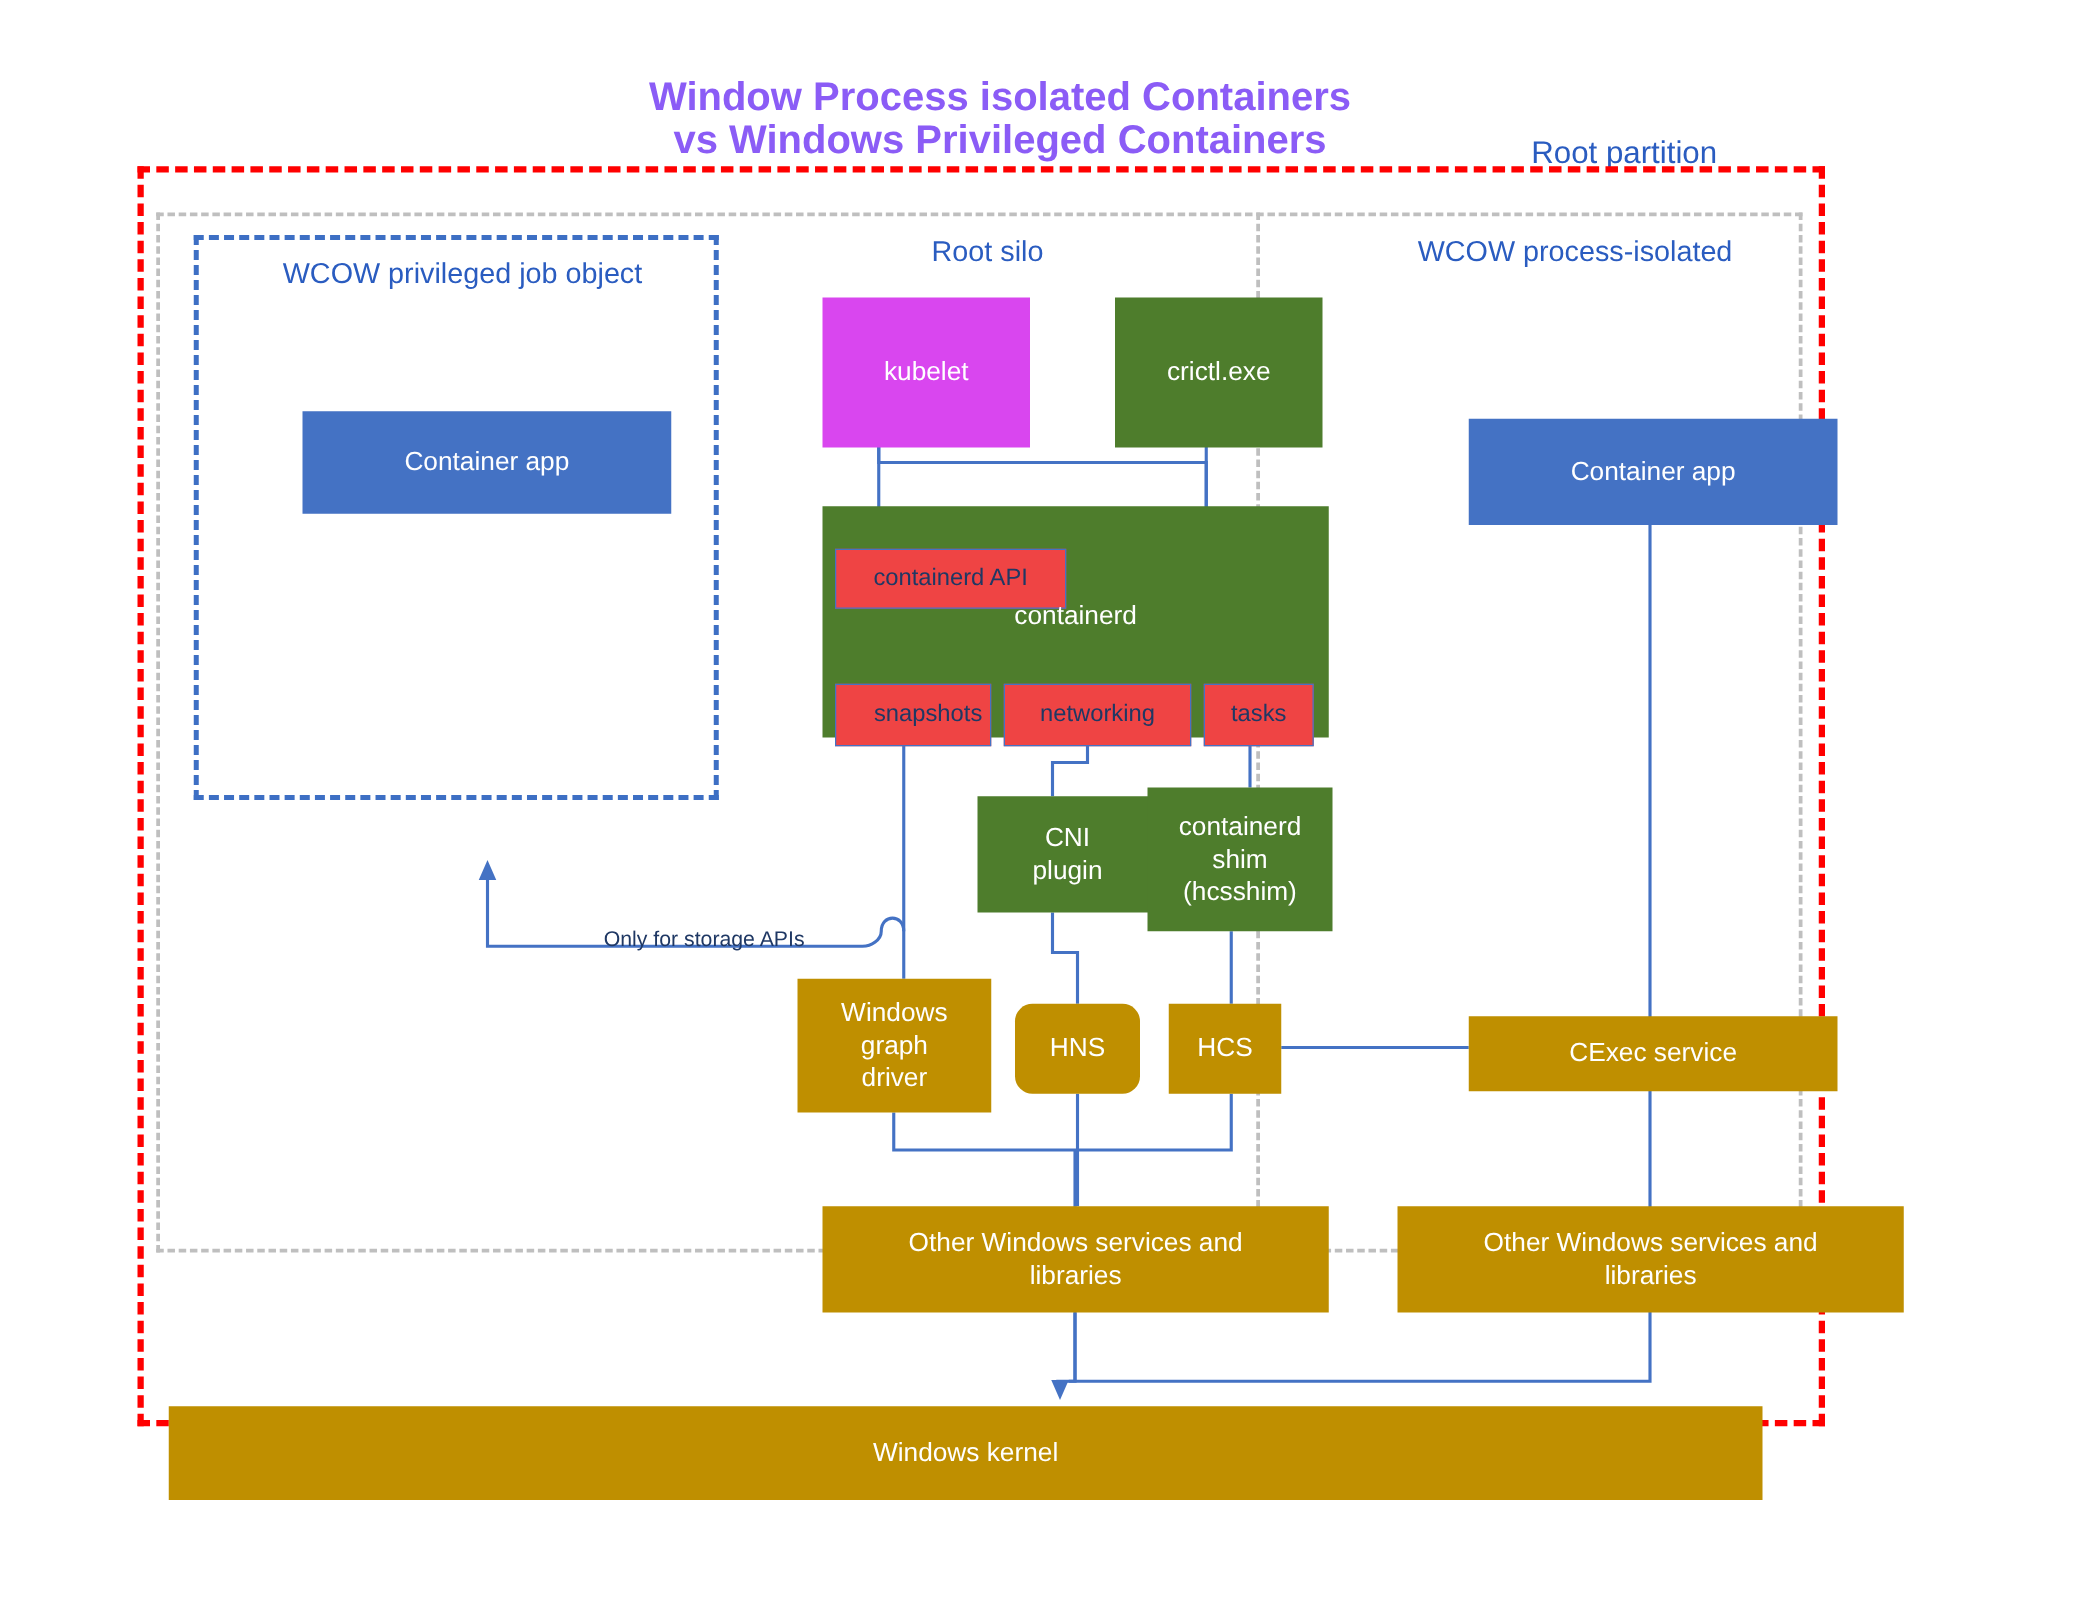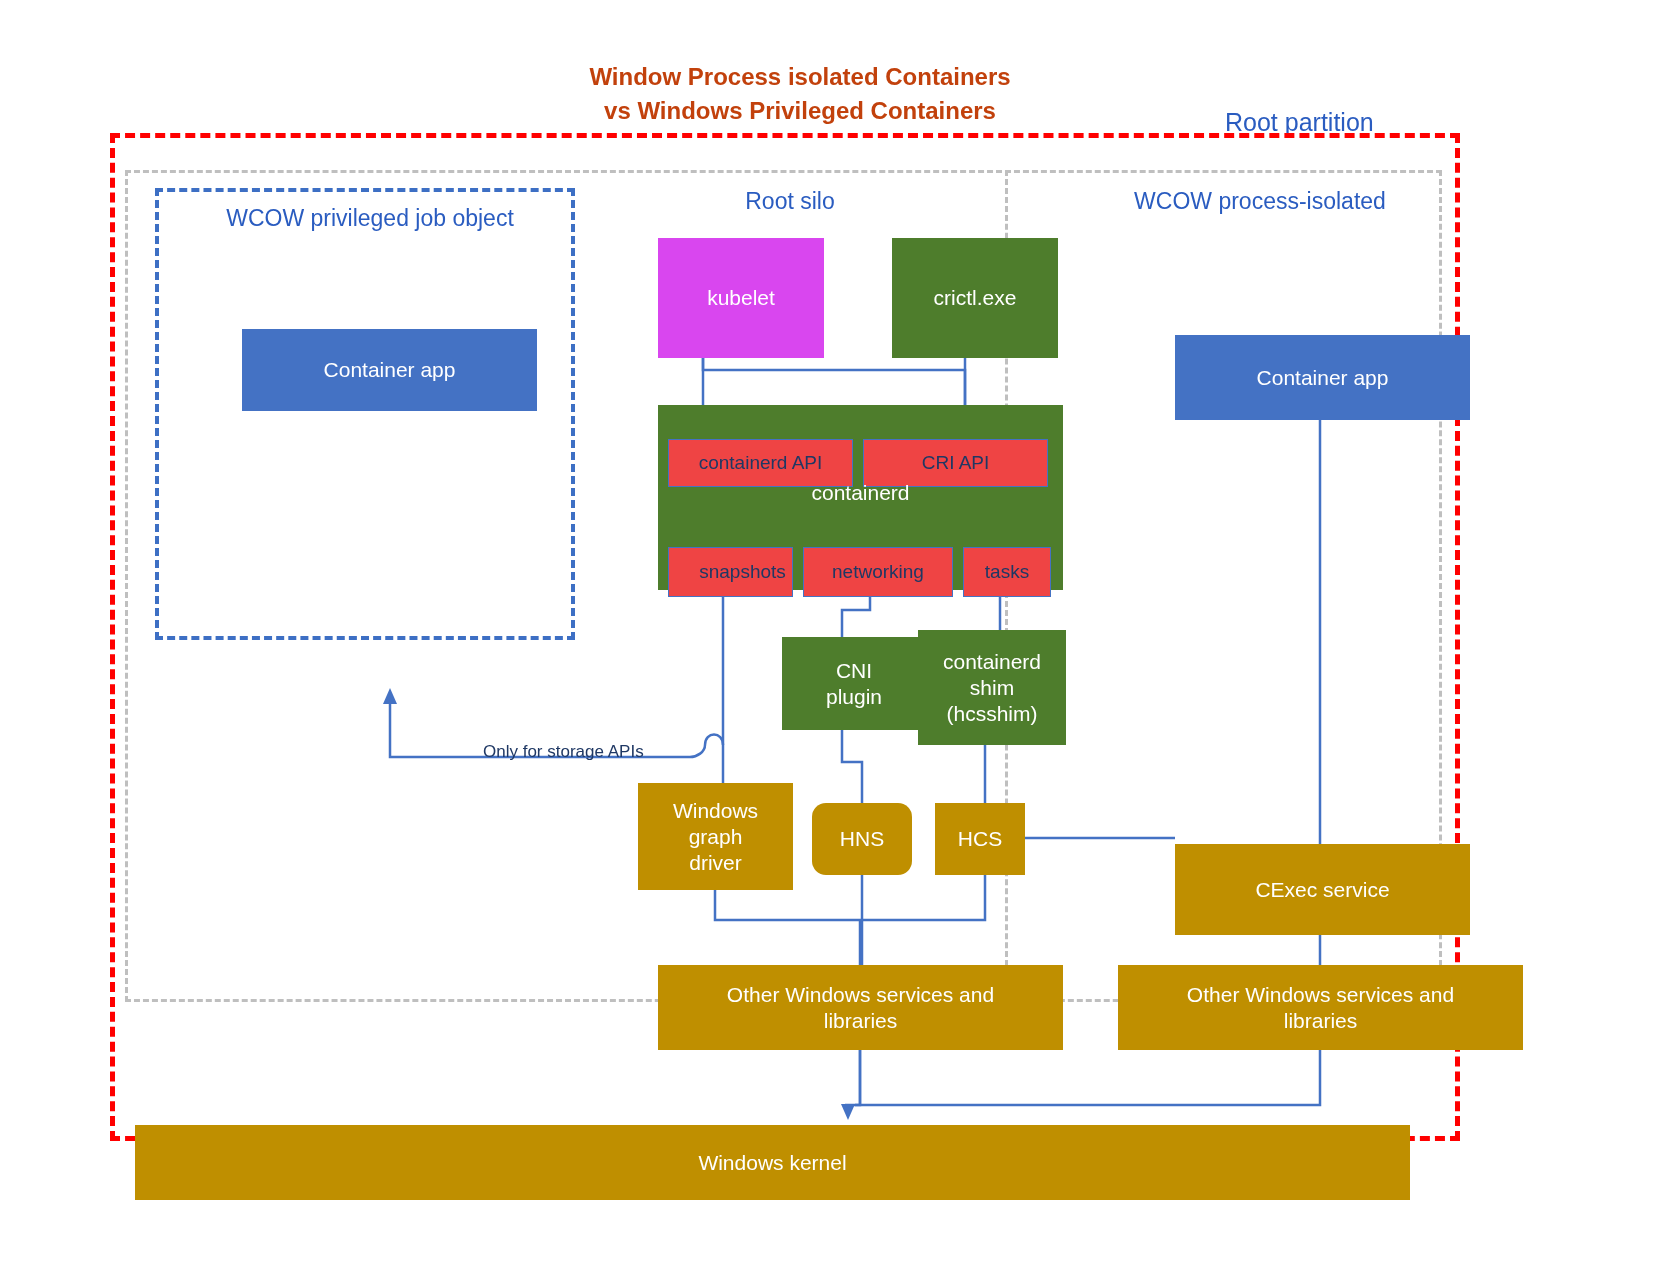--- a/index.html
+++ b/index.html
@@ -18,22 +18,22 @@
     background: #ffffff;
   }
   .abs { position: absolute; box-sizing: border-box; }
 
   
   .title {
     left: 0;
     top: 60px;
     width: 1600px;
     text-align: center;
-    color: #c2410c;
-    font-size: 24px;
+    color: #8b5cf6;
+    font-size: 32px;
     font-weight: bold;
     line-height: 34px;
   }
 
   
   .root-partition {
     left: 110px;
     top: 133px;
     width: 1350px;
     height: 1008px;
@@ -203,21 +203,20 @@
   <div class="abs note" style="left:483px; top:742px;">Only for storage APIs</div>
 
   <div class="abs box blue" style="left:242px; top:329px; width:295px; height:82px;">Container app</div>
 
   <div class="abs box purple" style="left:658px; top:238px; width:166px; height:120px;">kubelet</div>
 
   <div class="abs box green" style="left:892px; top:238px; width:166px; height:120px;">crictl.exe</div>
 
   <div class="abs box green" style="left:658px; top:405px; width:405px; height:185px; display:block;">
     <div class="abs subbox" style="left:10px; top:10px; width:185px; height:48px;">containerd API</div>
-    <div class="abs subbox" style="left:205px; top:10px; width:185px; height:48px;">CRI API</div>
     <div class="abs containerd-title" style="left:0px; top:75px;">containerd</div>
     <div class="abs subbox" style="left:10px; top:118px; width:125px; height:50px;padding-left:24px;">snapshots</div>
     <div class="abs subbox" style="left:145px; top:118px; width:150px; height:50px;">networking</div>
     <div class="abs subbox" style="left:305px; top:118px; width:88px; height:50px;">tasks</div>
   </div>
 
   <div class="abs box green" style="left:782px; top:637px; width:144px; height:93px; flex-direction:column;">
     <div>CNI</div>
     <div>plugin</div>
   </div>
@@ -231,21 +230,21 @@
   <div class="abs box gold" style="left:638px; top:783px; width:155px; height:107px; flex-direction:column;">
     <div>Windows</div>
     <div>graph</div>
     <div>driver</div>
   </div>
 
   <div class="abs box gold" style="left:812px; top:803px; width:100px; height:72px;border-radius:14px;">HNS</div>
 
   <div class="abs box gold" style="left:935px; top:803px; width:90px; height:72px;">HCS</div>
 
-  <div class="abs box gold" style="left:1175px; top:844px; width:295px; height:91px;">CExec service</div>
+  <div class="abs box gold" style="left:1175px; top:813px; width:295px; height:60px;">CExec service</div>
 
   <div class="abs box blue" style="left:1175px; top:335px; width:295px; height:85px;">Container app</div>
 
   <div class="abs box gold" style="left:658px; top:965px; width:405px; height:85px; flex-direction:column;">
     <div>Other Windows services and</div>
     <div>libraries</div>
   </div>
 
   <div class="abs box gold" style="left:1118px; top:965px; width:405px; height:85px; flex-direction:column;">
     <div>Other Windows services and</div>

